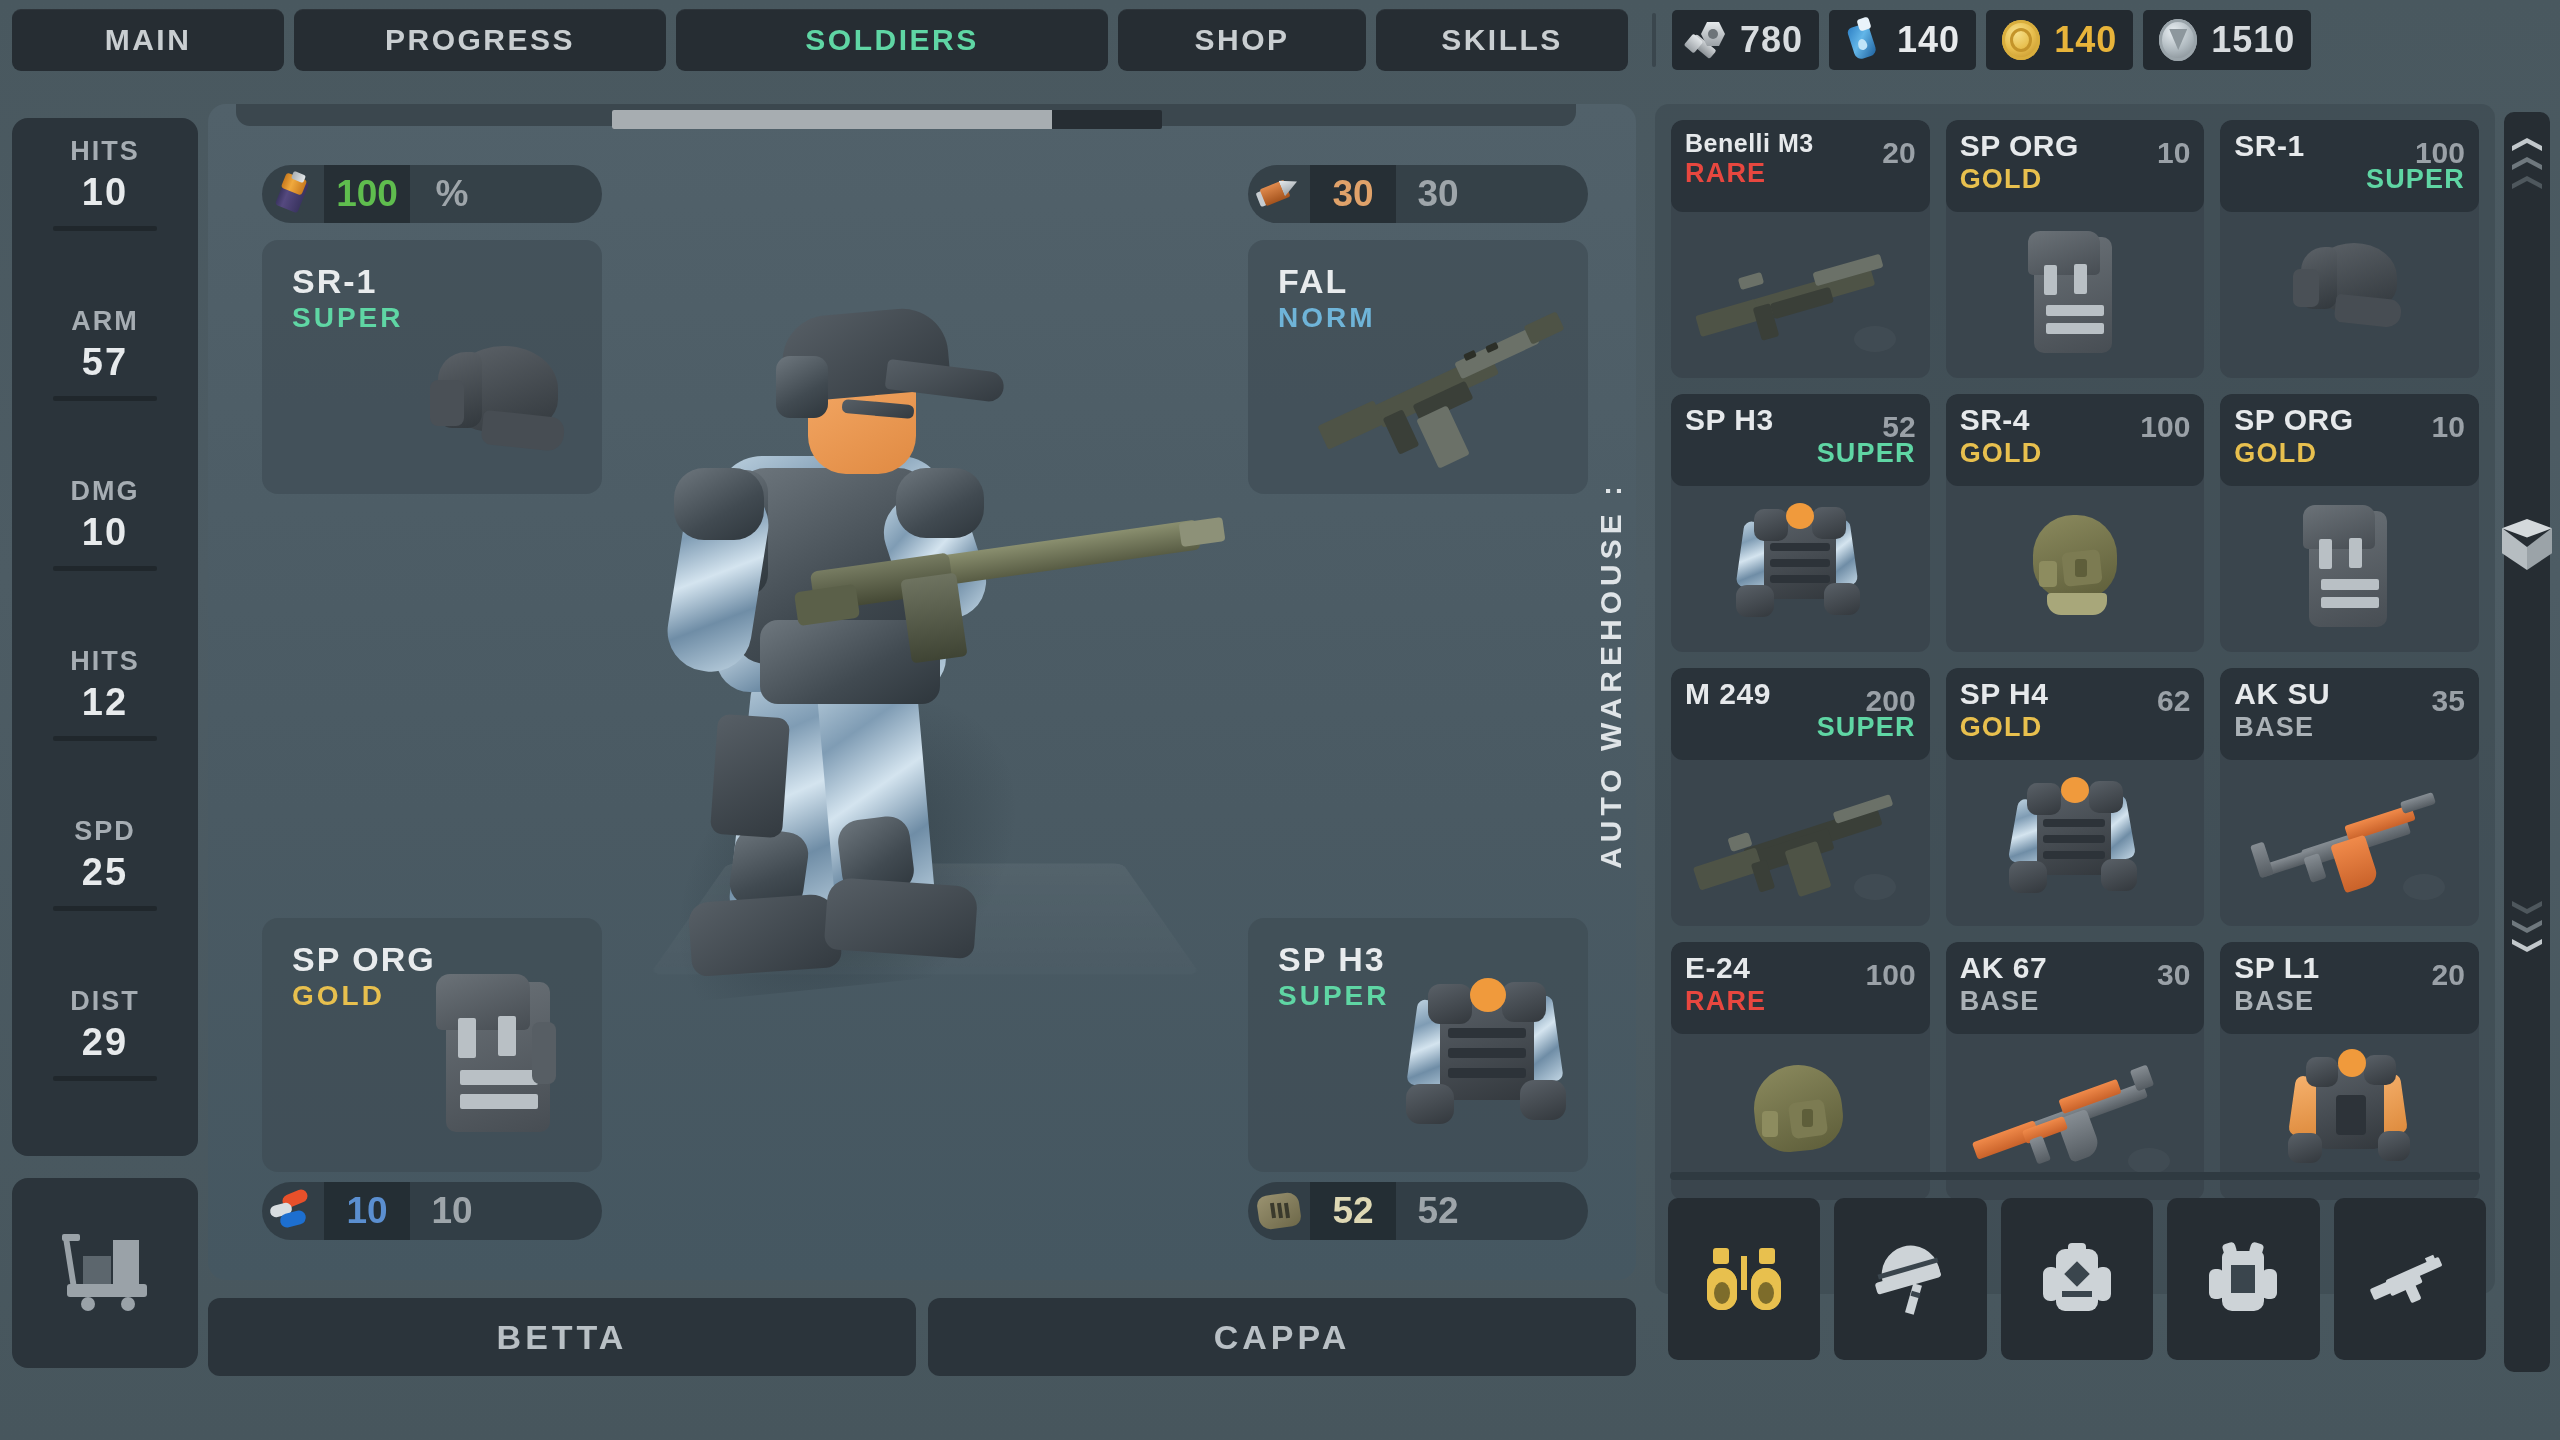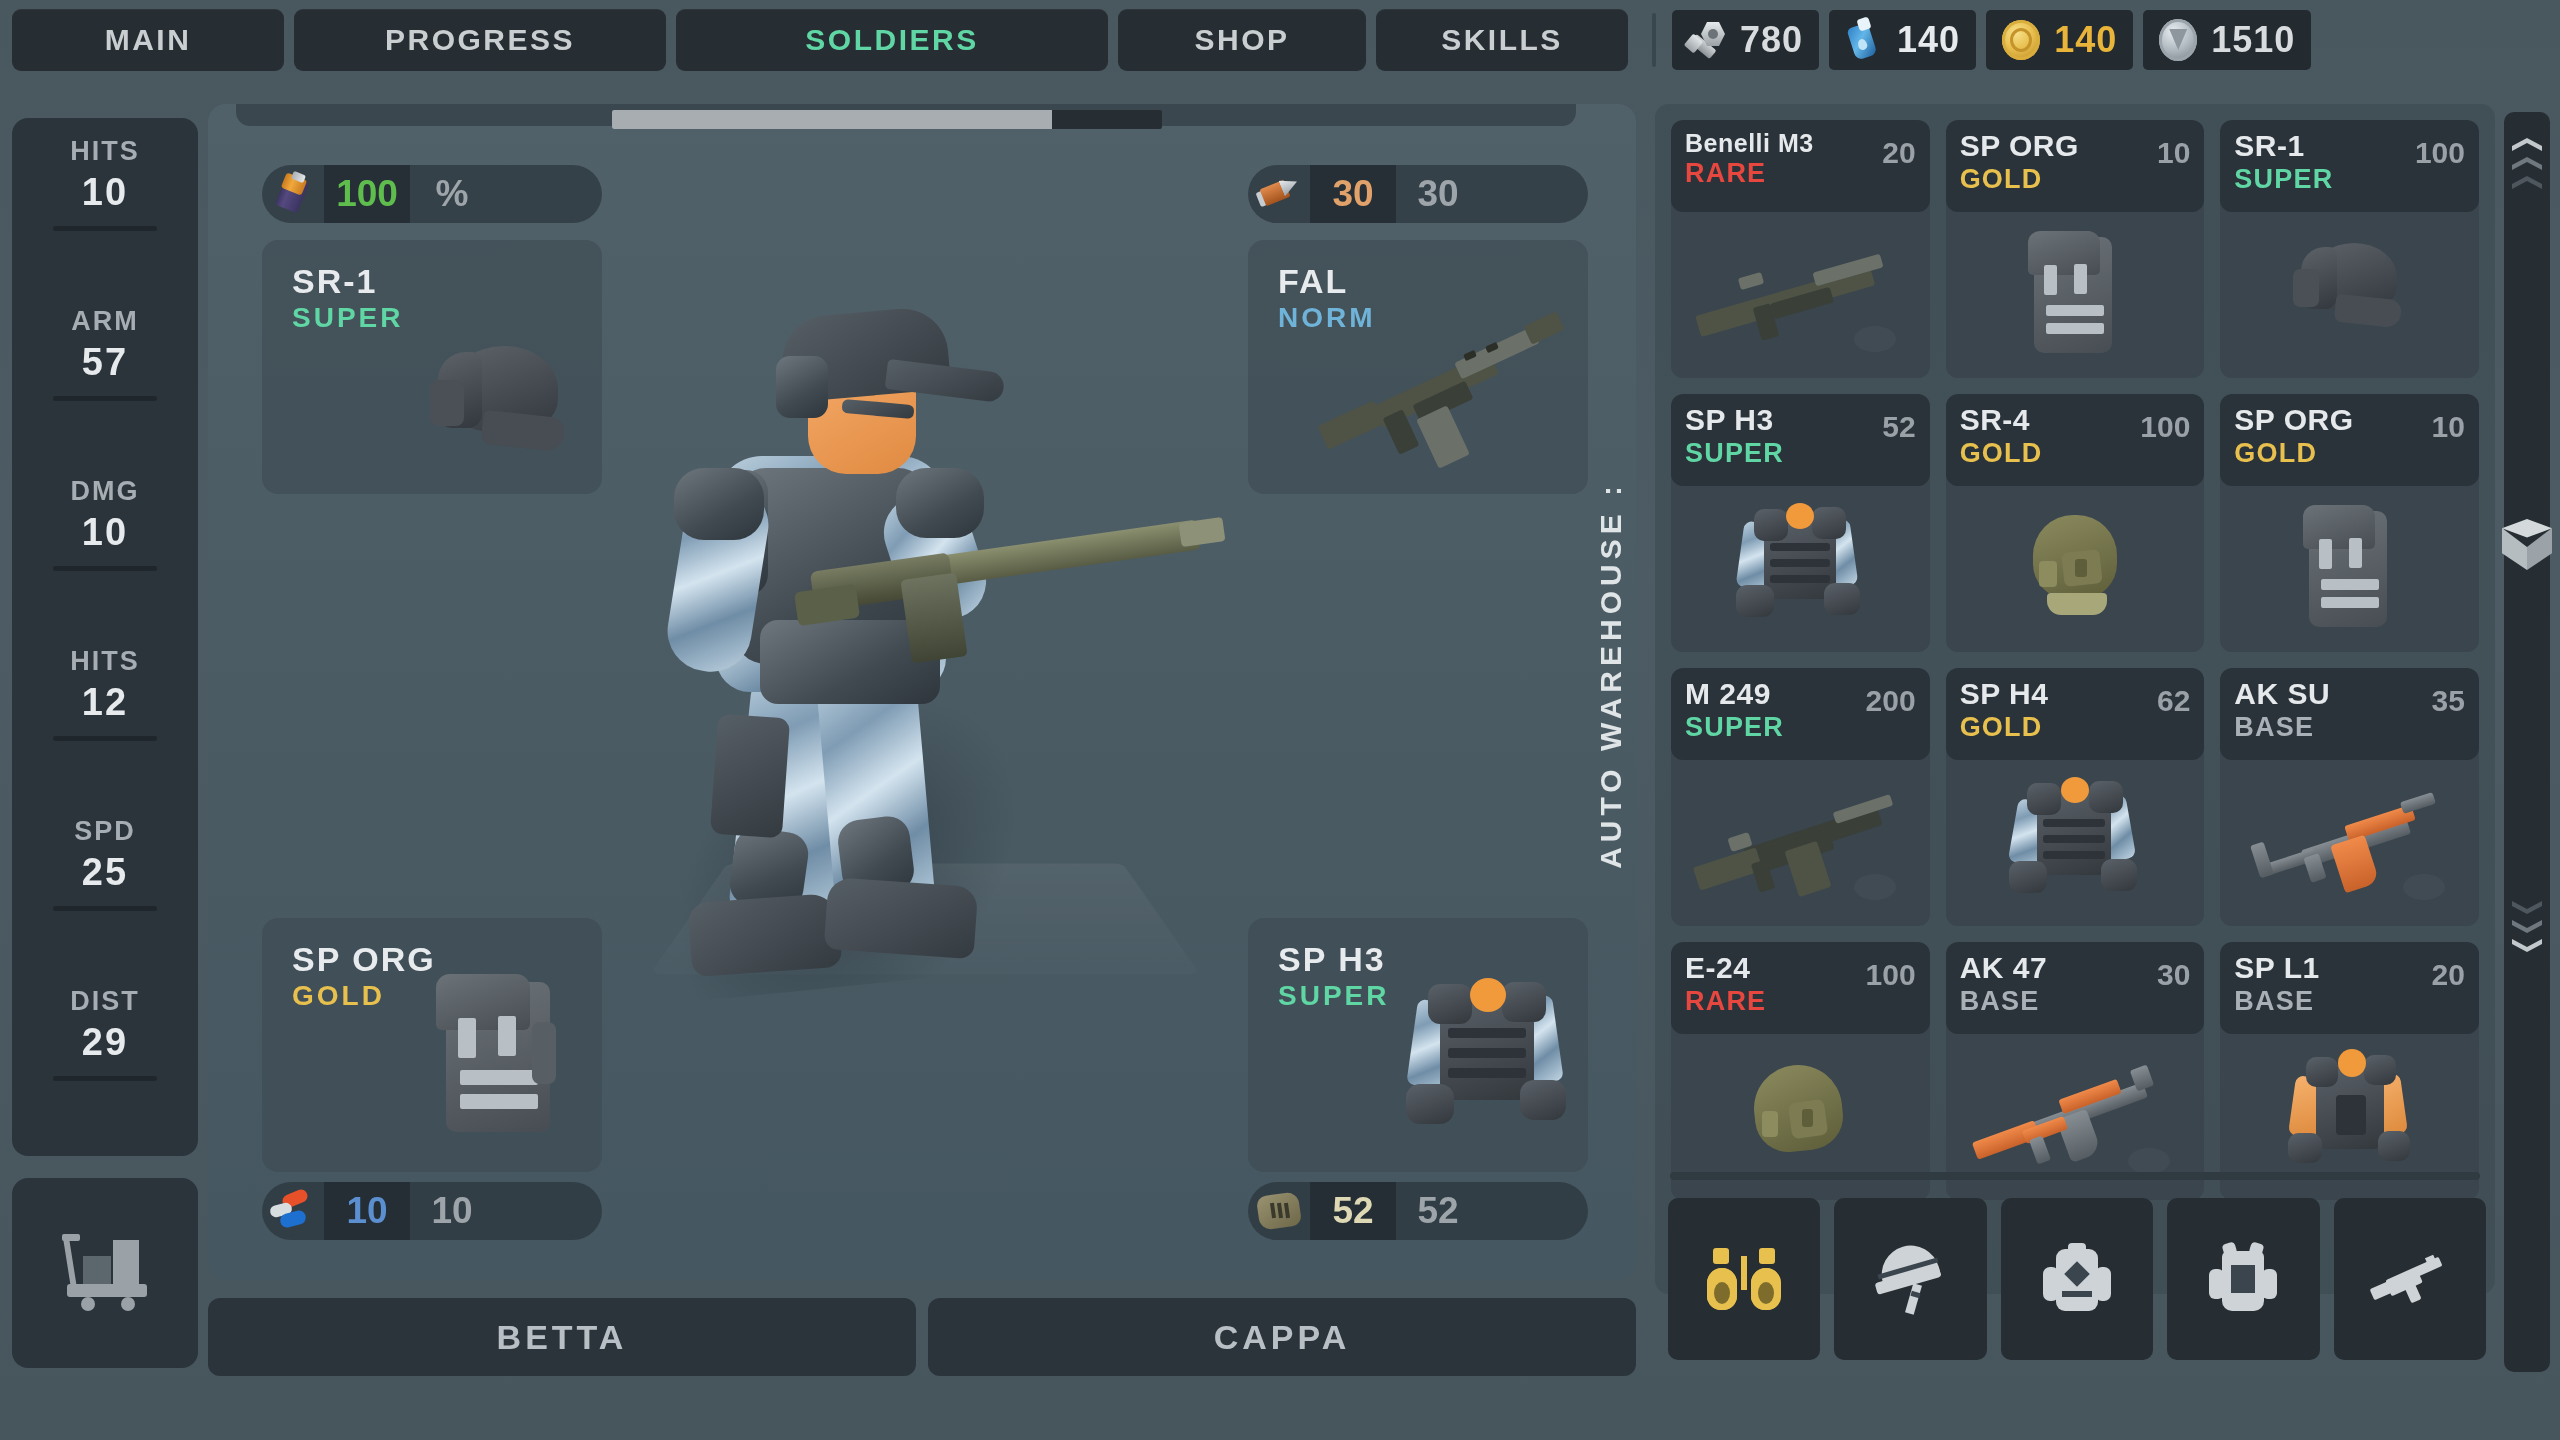--- a/index.html
+++ b/index.html
@@ -188,21 +188,21 @@
   .ammo-max {
     width: 84px; text-align:center; font-size: 37px; font-weight: bold; color:#9ea5aa;
   }
 
   .equip-card {
     position: absolute; border-radius: 16px;
     background: rgba(61,74,83,0.62);
   }
   .equip-name { position:absolute; left: 30px; top: 22px; color:#e8ebed; font-size: 34px; font-weight: bold; letter-spacing: 2px; }
   .equip-tier { position:absolute; left: 30px; top: 62px; font-size: 28px; font-weight: bold; letter-spacing: 3px; }
-  .t-super { color:#5fd6a4; }
+  .t-super { color:#5fd6a4;text-align:right; }
   .t-gold  { color:#e8c04e; }
   .t-norm  { color:#6fb4d8; }
   .t-rare  { color:#e8473f; }
   .t-base  { color:#aab1b6; }
 
   
   .ico-batt { position:relative; width:44px; height:44px; }
   .ico-batt .bb { position:absolute; left:9px; top:6px; width:24px; height:32px; transform:rotate(22deg);
     background: linear-gradient(90deg,#3a3460 0%,#55497f 30%,#3a3460 100%); border-radius:3px; }
   .ico-batt .bo { position:absolute; left:12px; top:4px; width:22px; height:16px; transform:rotate(22deg);
@@ -812,21 +812,21 @@
             <div class="hel-o" style="left:14px;top:4px;width:88px;height:86px;border-radius:52% 52% 40% 40%;transform:rotate(-6deg);"></div>
             <div style="position:absolute;left:50px;top:40px;width:36px;height:36px;background:#7c7b52;border-radius:7px;transform:rotate(-8deg);"></div>
             <div style="position:absolute;left:62px;top:48px;width:11px;height:18px;background:#5e5e3a;border-radius:3px;"></div>
             <div style="position:absolute;left:22px;top:50px;width:16px;height:26px;background:#8d8c5f;border-radius:4px;"></div>
           </div>
         </div>
       </div>
 
       <div class="inv-cell">
         <div class="inv-head">
-          <div class="inv-name">AK 47</div>
+          <div class="inv-name">AK 67</div>
           <div class="inv-tier t-base">BASE</div>
           <div class="inv-qty">30</div>
         </div>
         <div class="inv-art">
           <div class="art" style="width:215px;height:120px;position:relative;">
             <div class="gy" style="left:58px;top:46px;width:124px;height:16px;transform:rotate(-20deg);"></div>
             <div class="or" style="left:92px;top:32px;width:62px;height:15px;transform:rotate(-20deg);"></div>
             <div class="gy" style="left:166px;top:10px;width:18px;height:22px;transform:rotate(-20deg);"></div>
             <div class="gy" style="left:96px;top:56px;width:32px;height:46px;transform:rotate(-20deg);border-radius:4px 4px 16px 6px;"></div>
             <div class="or" style="left:6px;top:74px;width:66px;height:18px;transform:rotate(-20deg);"></div>

